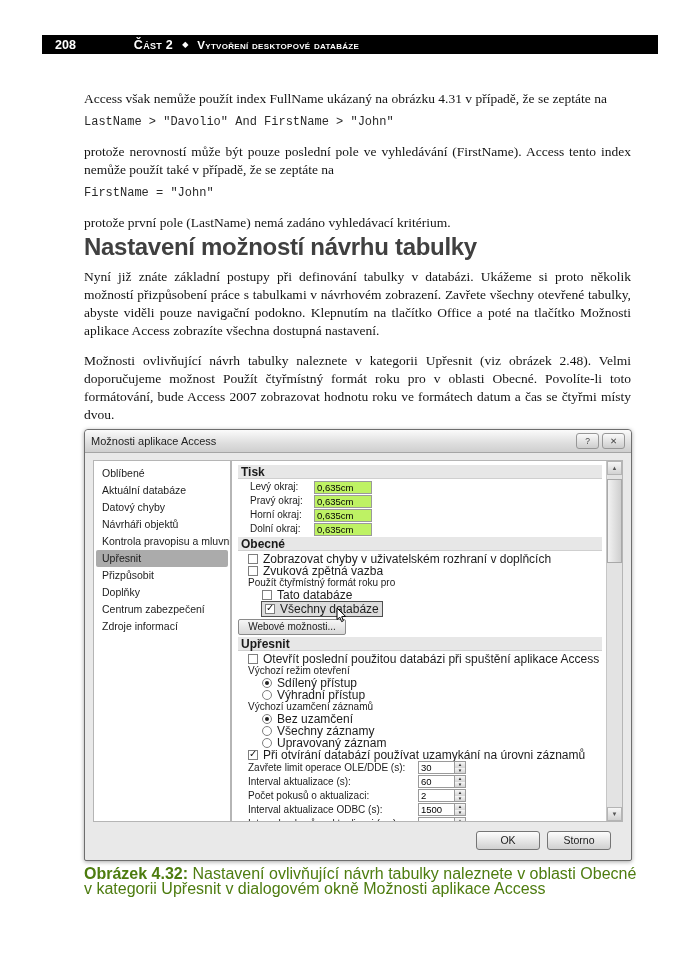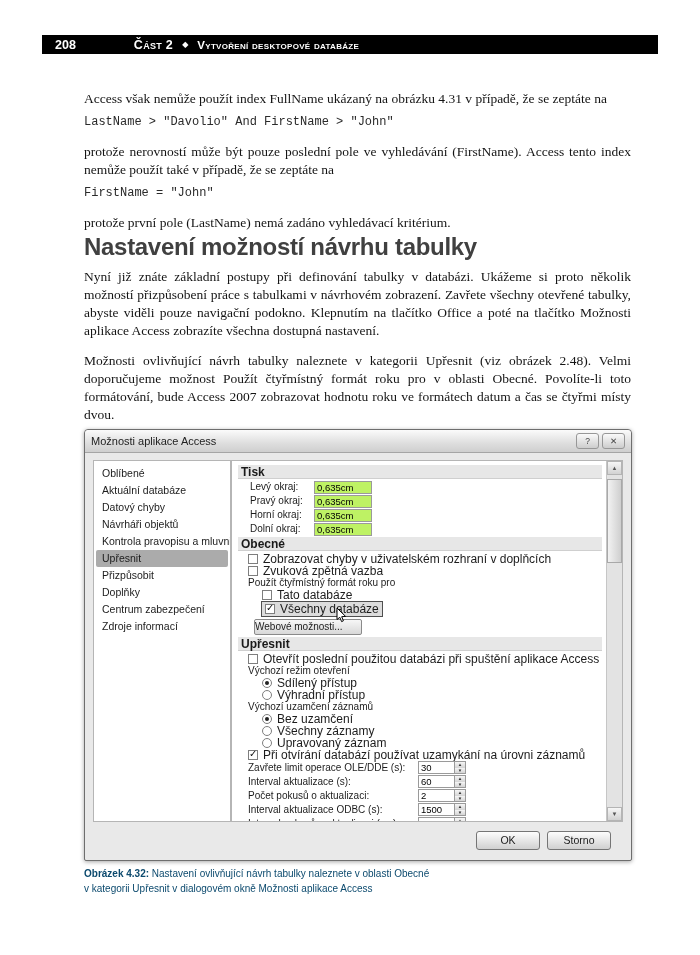--- a/index.html
+++ b/index.html
@@ -52,22 +52,22 @@
   .grp{font-size:10px;height:11px;line-height:11px;margin:0 0 1px 10px;}
   .crow{display:flex;align-items:center;height:11px;margin:0 0 1px 10px;gap:5px;font-size:12px;white-space:nowrap;}
   .crow.sub{margin-left:24px;}
   .cbox{width:10px;height:10px;border:1px solid #7e7e7e;background:#fff;position:relative;flex:none;box-sizing:border-box;}
   .cbox.checked::after{content:"✓";position:absolute;top:-3px;left:0;font-size:10px;color:#111;}
   .rad{width:10px;height:10px;border:1px solid #7e7e7e;border-radius:50%;background:#fff;position:relative;flex:none;box-sizing:border-box;}
   .rad.sel::after{content:"";position:absolute;left:2px;top:2px;width:4px;height:4px;border-radius:50%;background:#222;}
   .crow.hl{border:1px solid #4f4f4f;background:#dcdcdc;height:14px;padding:0 3px;width:fit-content;margin-left:23px;position:relative;}
   .cursor{position:absolute;left:74px;top:6px;}
 
-  .btn-web{margin:2px 0 2px 16px;width:108px;height:16px;border:1px solid #8a8a8a;border-radius:2px;
-    background:linear-gradient(#f7f7f7,#d8d8d8);font-size:10px;text-align:left;line-height:14px;box-sizing:border-box;}
+  .btn-web{margin:2px 0 2px 0;width:108px;height:16px;border:1px solid #8a8a8a;border-radius:2px;
+    background:linear-gradient(#f7f7f7,#d8d8d8);font-size:10px;text-align:center;line-height:14px;box-sizing:border-box;}
 
   .srow{display:flex;align-items:center;height:13px;margin:0 0 1px 10px;}
   .slabel{width:170px;font-size:10px;white-space:nowrap;}
   .sinput{width:36px;height:13px;border:1px solid #9a9a9a;border-right:none;font-size:9.5px;padding:0 2px;
     background:#fff;font-family:"Liberation Sans",sans-serif;box-sizing:border-box;}
   .spin{width:12px;height:13px;border:1px solid #9a9a9a;display:flex;flex-direction:column;box-sizing:border-box;}
   .spin>div{flex:1;font-size:4.5px;line-height:5px;text-align:center;color:#333;background:linear-gradient(#f5f5f5,#d4d4d4);}
   .spin .up::after{content:"▲";}
   .spin .dn::after{content:"▼";}
 
@@ -79,21 +79,21 @@
   .sarr.bottom{position:absolute;bottom:0;left:0;right:0;}
   .sthumb{position:absolute;left:0;right:0;top:18px;height:84px;border:1px solid #a8a8a8;
     background:linear-gradient(90deg,#f2f2f2,#cfcfcf);box-sizing:border-box;}
 
   .dfoot{height:28px;flex:none;display:flex;align-items:center;justify-content:flex-end;gap:7px;padding:0 20px 6px 0;}
   .dbtn{width:64px;height:19px;border:1px solid #757575;border-radius:3px;background:linear-gradient(#fdfdfd,#d0d0d0);
     font-size:10.5px;text-align:center;line-height:17px;box-sizing:border-box;}
 
   
   .caption{position:absolute;left:84px;top:866px;width:562px;font-family:"Liberation Sans",sans-serif;
-    font-size:10px;line-height:15px;color:#0c4a6e;}
+    font-size:16px;line-height:15px;color:#4d7c0f;}
   .caption b{font-weight:bold;}
 </style>
 </head>
 <body>
 
 <div class="page">
 
   <div class="runhead">
     <span class="pagenum">208</span>
     <span class="part">Část 2</span>

